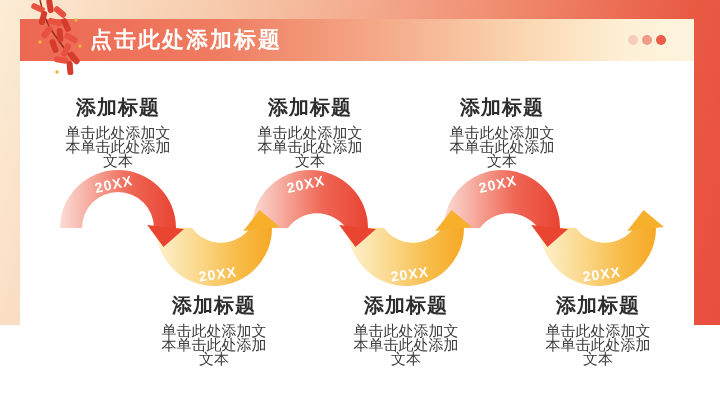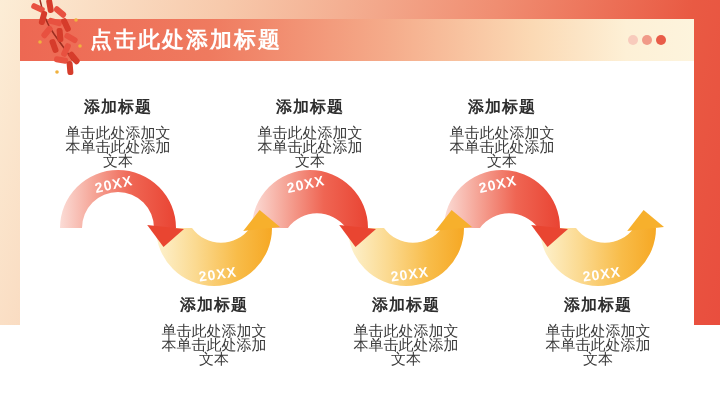--- a/index.html
+++ b/index.html
@@ -35,21 +35,21 @@
   .wave text{
     font-family:"Liberation Sans","DejaVu Sans",sans-serif;
     font-size:14px;font-weight:700;fill:#ffffff;letter-spacing:1px;
   }
   .tblock{
     position:absolute;width:170px;text-align:center;z-index:3;
   }
   .tblock.top{top:95px;}
   .tblock.bottom{top:293px;}
   .tblock .h{
-    font-size:16px;font-weight:700;color:#2d2d2d;line-height:24px;margin-bottom:7px;
+    font-size:20px;font-weight:700;color:#2d2d2d;line-height:24px;margin-bottom:7px;
     letter-spacing:1px;
   }
   .tblock .b{
     font-size:15px;color:#3a3a3a;line-height:14px;width:112px;margin:0 auto;
   }
 </style>
 </head>
 <body>
 
 <div class="slide">

